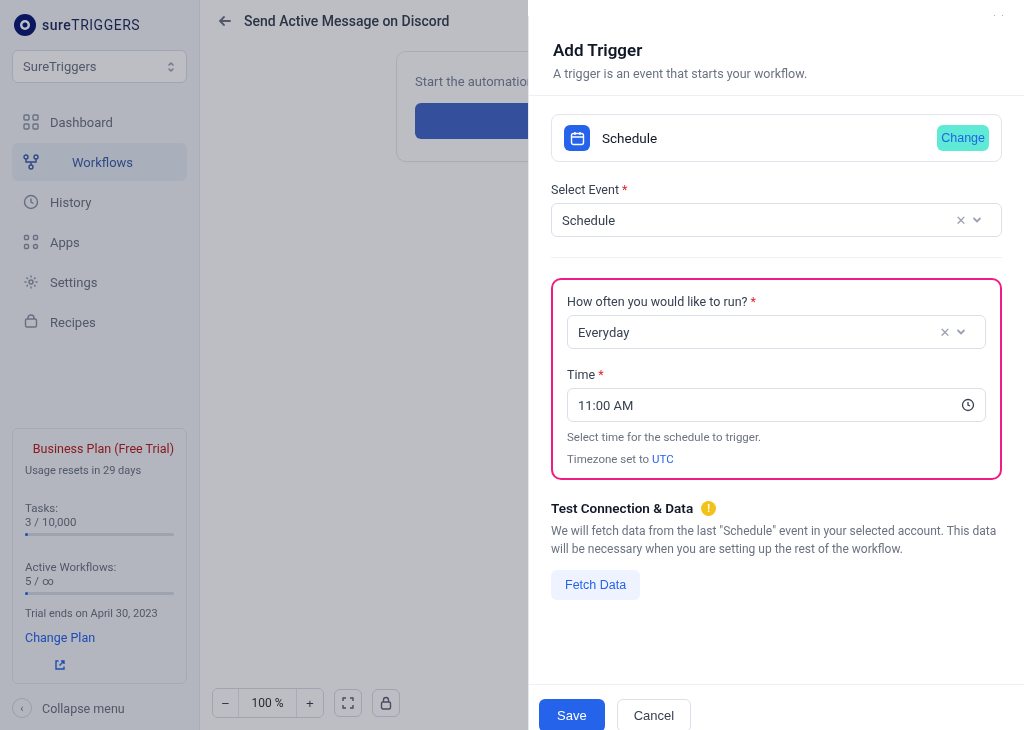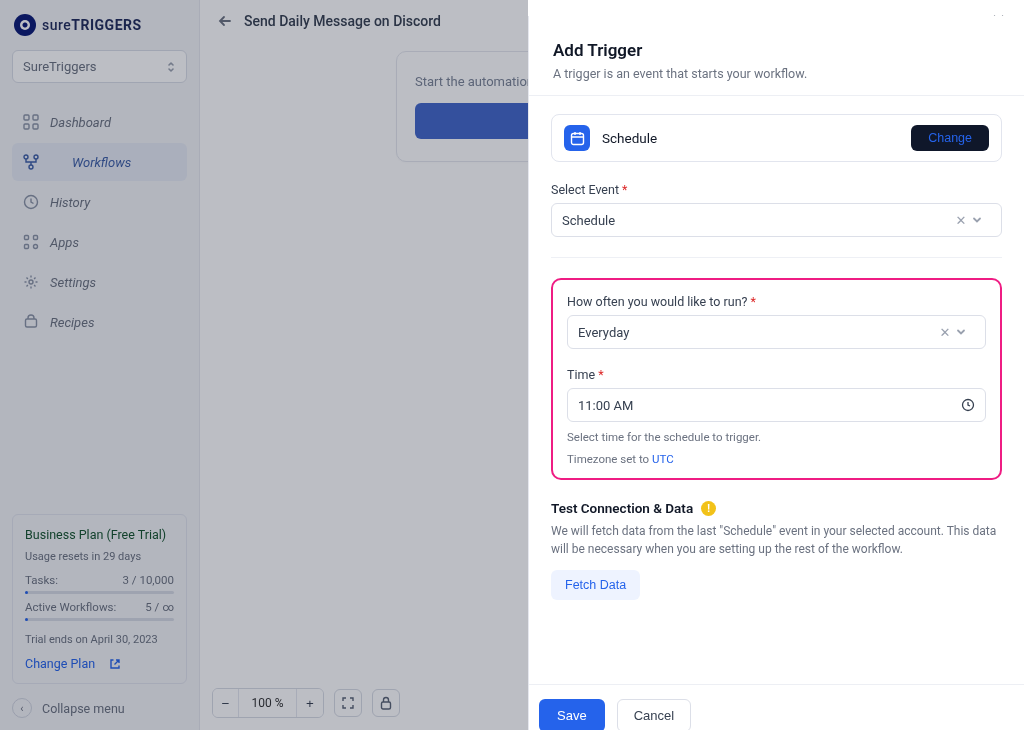--- a/index.html
+++ b/index.html
@@ -13,42 +13,42 @@
     display: flex; flex-direction: column; padding: 14px 12px 12px 12px;
     color: #6b7280; font-size: 13px;
   }
   .brand { display: flex; align-items: center; gap: 6px; margin-bottom: 14px; padding-left: 2px; }
   .brand-logo {
     width: 22px; height: 22px; border-radius: 50%; background: #0a1a75; 
     display: flex; align-items: center; justify-content: center;
   }
   .brand-logo::before { content: ""; width: 10px; height: 10px; border-radius: 50%; background: radial-gradient(circle at center, transparent 2px, #fff 3px); }
   .brand-text { font-size: 14px; color: #1f2a5a; font-weight: 500; letter-spacing: .5px; }
-  .brand-text strong { font-weight: 700; }
+  .brand-text strong { font-weight: 400; }
   .ws-select {
     display: flex; align-items: center; justify-content: space-between;
     background: #fff; border: 1px solid #d9dde6; border-radius: 6px;
     padding: 8px 10px; color: #6b7280; font-size: 13px; margin-bottom: 20px;
     cursor: pointer;
   }
   .nav { display: flex; flex-direction: column; gap: 2px; }
   .nav-item { display: flex; align-items: center; gap: 10px; padding: 10px 10px; border-radius: 6px; cursor: pointer; }
   .nav-item.active { background: #e6ebf4; color: #3d5ea6; gap: 32px; }
   .nav-icon { width: 18px; height: 18px; display: inline-flex; align-items: center; justify-content: center; color: #8a93a5; }
   .nav-item.active .nav-icon { color: #3d5ea6; }
-  .nav-item span.lbl { font-size: 13px; font-style: italic; }
+  .nav-item span.lbl { font-size: 13px; }
   .sidebar-spacer { flex: 1; }
   .plan-box { border: 1px solid #e1e4ed; border-radius: 6px; padding: 12px; color: #6b7280; font-size: 12px; }
-  .plan-box .title { font-size: 12.5px; color: #14532d; margin-bottom: 8px; }
+  .plan-box .title { font-size: 12.5px; color: #b91c1c; margin-bottom: 8px; text-align: right; }
   .plan-box .usage { font-size: 11px; margin-bottom: 10px; }
-  .plan-box .row { display: flex; justify-content: space-between; font-size: 11.5px; margin-top: 6px; }
+  .plan-box .row { display: flex; justify-content: space-between; font-size: 11.5px; margin-top: 24px; flex-direction: column; }
   .plan-box .bar { height: 3px; background: #d6dae4; border-radius: 2px; margin-top: 4px; position: relative; }
   .plan-box .bar::after { content: ""; position: absolute; left: 0; top: 0; height: 100%; width: 2%; background: #2563eb; border-radius: 2px; }
   .plan-box .trial { font-size: 11px; margin-top: 12px; }
-  .plan-box .change { color: #2563eb; font-size: 12.5px; margin-top: 10px; display: inline-flex; align-items: center; gap: 14px; cursor: pointer; }
+  .plan-box .change { color: #2563eb; font-size: 12.5px; margin-top: 10px; display: inline-flex; align-items: center; gap: 14px; cursor: pointer; flex-direction: column; }
   .collapse { display: flex; align-items: center; gap: 10px; margin-top: 14px; cursor: pointer; font-size: 12.5px; }
   .collapse .circ { width: 20px; height: 20px; border: 1px solid #d0d4df; border-radius: 50%; display: flex; align-items: center; justify-content: center; font-size: 11px; }
 
   
   .canvas {
     position: relative; flex: 1; height: 100%; background: #fff;
     display: flex; flex-direction: column;
   }
   .topbar { display: flex; align-items: center; padding: 10px 18px; gap: 10px; font-size: 14px; color: #374151; font-weight: 500; }
   .topbar .back { width: 16px; display: inline-flex; }
@@ -80,21 +80,21 @@
     background: #fff; z-index: 20; border-left: 1px solid #e5e7ee;
     display: flex; flex-direction: column;
   }
   .panel-head { padding: 24px 24px 14px 24px; border-bottom: 1px solid #edeff4; }
   .panel-head h2 { font-size: 17px; color: #111827; font-weight: 600; margin-bottom: 6px; }
   .panel-head p { font-size: 12.5px; color: #6b7280; }
   .panel-body { padding: 18px 22px; flex: 1; overflow-y: auto; }
   .app-card { display: flex; align-items: center; gap: 12px; border: 1px solid #e2e5ee; border-radius: 8px; padding: 10px 12px; margin-bottom: 20px; }
   .app-card .icon { width: 26px; height: 26px; background: #2563eb; border-radius: 6px; display: flex; align-items: center; justify-content: center; color: #fff; }
   .app-card .name { font-size: 13.5px; color: #111827; }
-  .btn-change { margin-left: auto; background: #0f172a; color: #2563eb; border: none; border-radius: 6px; padding: 6px 17px; font-size: 12.5px; cursor: pointer; }
+  .btn-change { margin-left: auto; background: #5eead4; color: #2563eb; border: none; border-radius: 6px; padding: 6px 4px; font-size: 12.5px; cursor: pointer; }
   .field-label { font-size: 12.5px; color: #374151; margin-bottom: 6px; }
   .req { color: #dc2626; }
   .select, .input {
     width: 100%; border: 1px solid #dcdfe8; border-radius: 6px; background: #fff;
     display: flex; align-items: center; padding: 0 10px; height: 34px; font-size: 13px; color: #374151;
   }
   .select .val { flex: 1; }
   .select .clear, .select .chev { width: 20px; text-align: center; color: #9aa1af; cursor: pointer; }
   .hr { border: none; border-top: 1px solid #eef0f5; margin: 20px 0; }
   .highlight {
@@ -229,21 +229,21 @@
     </div>
   </aside>
 
   <main class="canvas">
     <div class="topbar">
       <span class="back">
         <svg width="14" height="14" viewBox="0 0 14 14" fill="none" stroke="#6b7280" stroke-width="1.8" stroke-linecap="round">
             <path d="M12 7H2M6 3L2 7l4 4"></path>
           </svg>
       </span>
-      <span>Send Daily Message on Discord</span>
+      <span>Send Active Message on Discord</span>
       <span class="close-x">✕</span>
     </div>
     <div class="canvas-body">
       <div class="start-box">
         <div class="hint">Start the automation with a trigger..</div>
         <button class="cta-btn"></button>
       </div>
       <div class="bottom-controls">
         <div class="zoom">
           <button>−</button>

